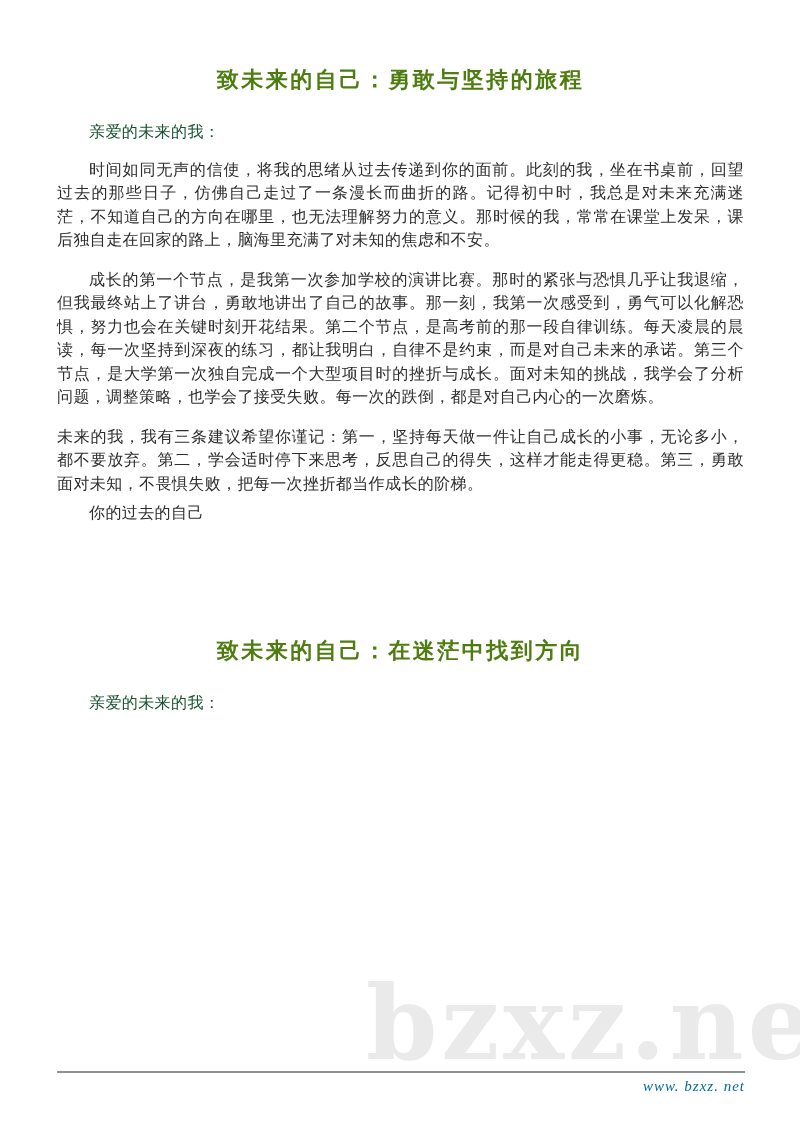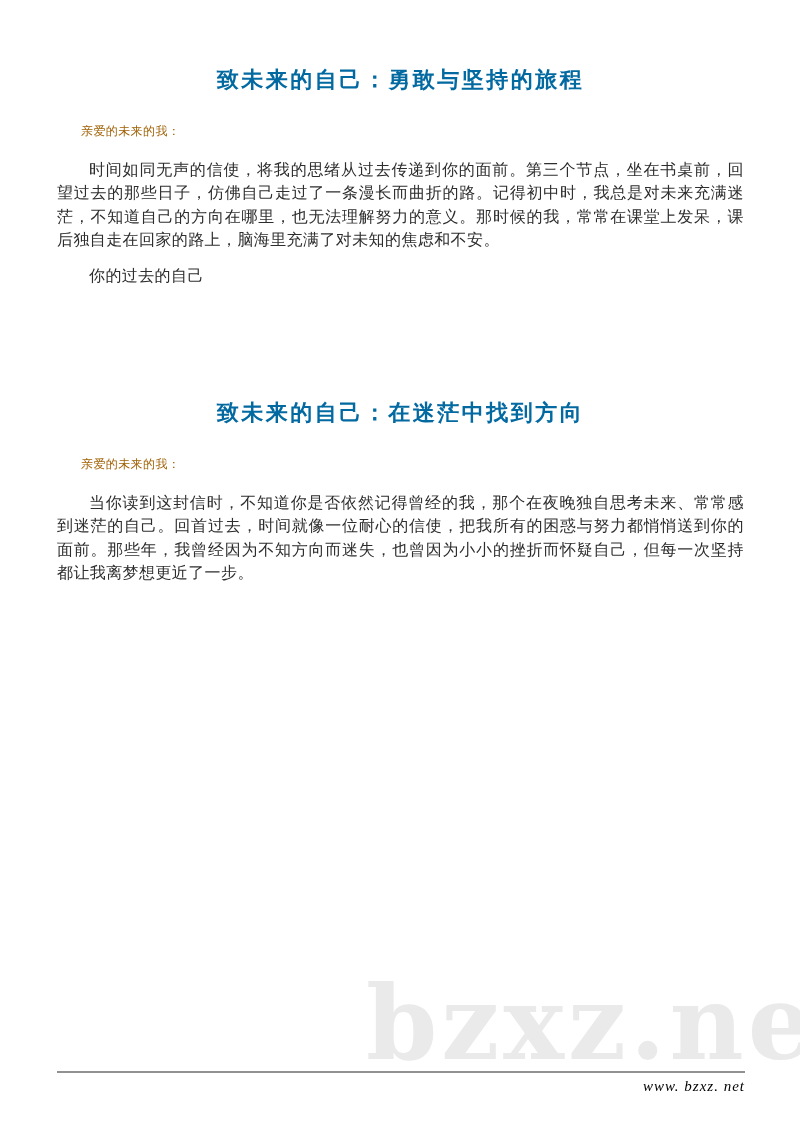--- a/index.html
+++ b/index.html
@@ -34,83 +34,84 @@
     z-index: 1;
     padding: 0 56px 0 57px; 
   }
   .title {
     font-family: "Liberation Sans", "DejaVu Sans", sans-serif;
     font-weight: 700;
     font-size: 22px;
     line-height: 28px;
     letter-spacing: 2.5px;
     text-align: center;
-    color: #0369a1;
+    color: #4d7c0f;
   }
   .title-first  { margin: 66px 0 0; }
   .title-second { margin: 112px 0 0; }
   .salutation {
     margin: 26px 0 0;
-    font-size: 12px;
+    font-size: 16px;
     line-height: 23.5px;
     letter-spacing: 0.4px;
-    color: #a16207;
+    color: #14532d;
   }
   .para {
     margin: 16px 0 0;
     font-size: 16px;
     line-height: 23.5px;
     letter-spacing: 0.4px;
     color: #2d2d2d;
     text-align: justify;
   }
   .first-para { margin-top: 14px; }
-  .signature  { margin-top: 12px; }
+  .signature  { margin-top: 6px; }
   .indent { text-indent: 2em; }
   .footer-divider {
     position: absolute;
     left: 57px;
     right: 55px;
     top: 1071px;
     height: 2px;
     background: #919191;
     z-index: 1;
   }
   .footer-url {
     position: absolute;
     top: 1078px;
     right: 55px;
     z-index: 1;
     font-family: "Liberation Serif", "DejaVu Serif", serif;
     font-style: italic;
     font-size: 15px;
     letter-spacing: 1px;
-    color: #000000;
+    color: #0369a1;
   }
 </style>
 </head>
 <body>
 
 <div class="page">
 
   <div class="watermark">bzxz.net</div>
 
   <div class="content">
 
     <section class="letter">
       <h1 class="title title-first">致未来的自己：勇敢与坚持的旅程</h1>
       <p class="salutation indent">亲爱的未来的我：</p>
-      <p class="para indent first-para">时间如同无声的信使，将我的思绪从过去传递到你的面前。第三个节点，坐在书桌前，回望过去的那些日子，仿佛自己走过了一条漫长而曲折的路。记得初中时，我总是对未来充满迷茫，不知道自己的方向在哪里，也无法理解努力的意义。那时候的我，常常在课堂上发呆，课后独自走在回家的路上，脑海里充满了对未知的焦虑和不安。</p>
+      <p class="para indent first-para">时间如同无声的信使，将我的思绪从过去传递到你的面前。此刻的我，坐在书桌前，回望过去的那些日子，仿佛自己走过了一条漫长而曲折的路。记得初中时，我总是对未来充满迷茫，不知道自己的方向在哪里，也无法理解努力的意义。那时候的我，常常在课堂上发呆，课后独自走在回家的路上，脑海里充满了对未知的焦虑和不安。</p>
+      <p class="para indent">成长的第一个节点，是我第一次参加学校的演讲比赛。那时的紧张与恐惧几乎让我退缩，但我最终站上了讲台，勇敢地讲出了自己的故事。那一刻，我第一次感受到，勇气可以化解恐惧，努力也会在关键时刻开花结果。第二个节点，是高考前的那一段自律训练。每天凌晨的晨读，每一次坚持到深夜的练习，都让我明白，自律不是约束，而是对自己未来的承诺。第三个节点，是大学第一次独自完成一个大型项目时的挫折与成长。面对未知的挑战，我学会了分析问题，调整策略，也学会了接受失败。每一次的跌倒，都是对自己内心的一次磨炼。</p>
+      <p class="para">未来的我，我有三条建议希望你谨记：第一，坚持每天做一件让自己成长的小事，无论多小，都不要放弃。第二，学会适时停下来思考，反思自己的得失，这样才能走得更稳。第三，勇敢面对未知，不畏惧失败，把每一次挫折都当作成长的阶梯。</p>
       <p class="para indent signature">你的过去的自己</p>
     </section>
 
     <section class="letter">
       <h1 class="title title-second">致未来的自己：在迷茫中找到方向</h1>
       <p class="salutation indent">亲爱的未来的我：</p>
-      <p class="para indent first-para">当你读到这封信时，不知道你是否依然记得曾经的我，那个在夜晚独自思考未来、常常感到迷茫的自己。回首过去，时间就像一位耐心的信使，把我所有的困惑与努力都悄悄送到你的面前。那些年，我曾经因为不知方向而迷失，也曾因为小小的挫折而怀疑自己，但每一次坚持都让我离梦想更近了一步。</p>
     </section>
 
   </div>
 
   <div class="footer-divider"></div>
   <div class="footer-url">www. bzxz. net</div>
 
 </div>
 
 </body></html>

